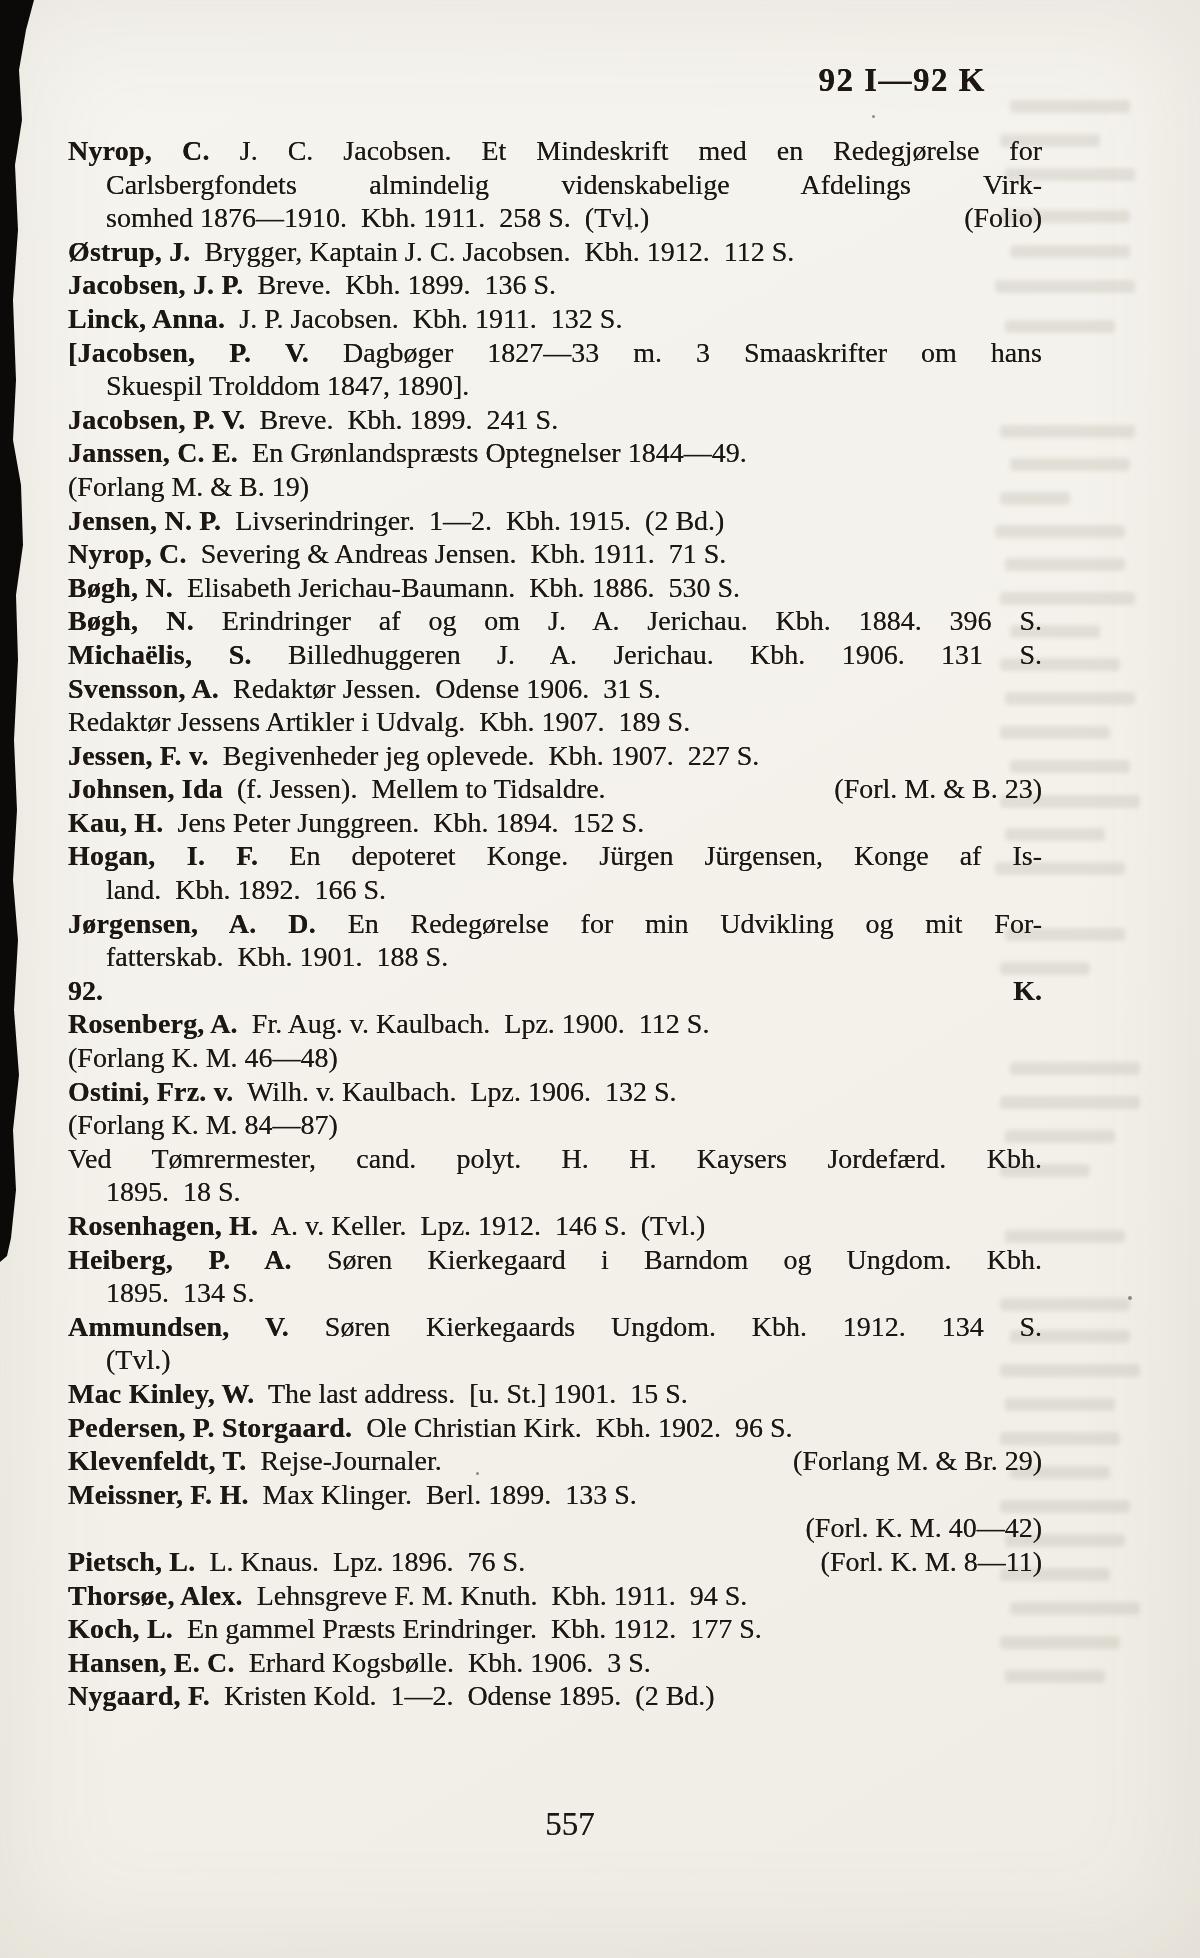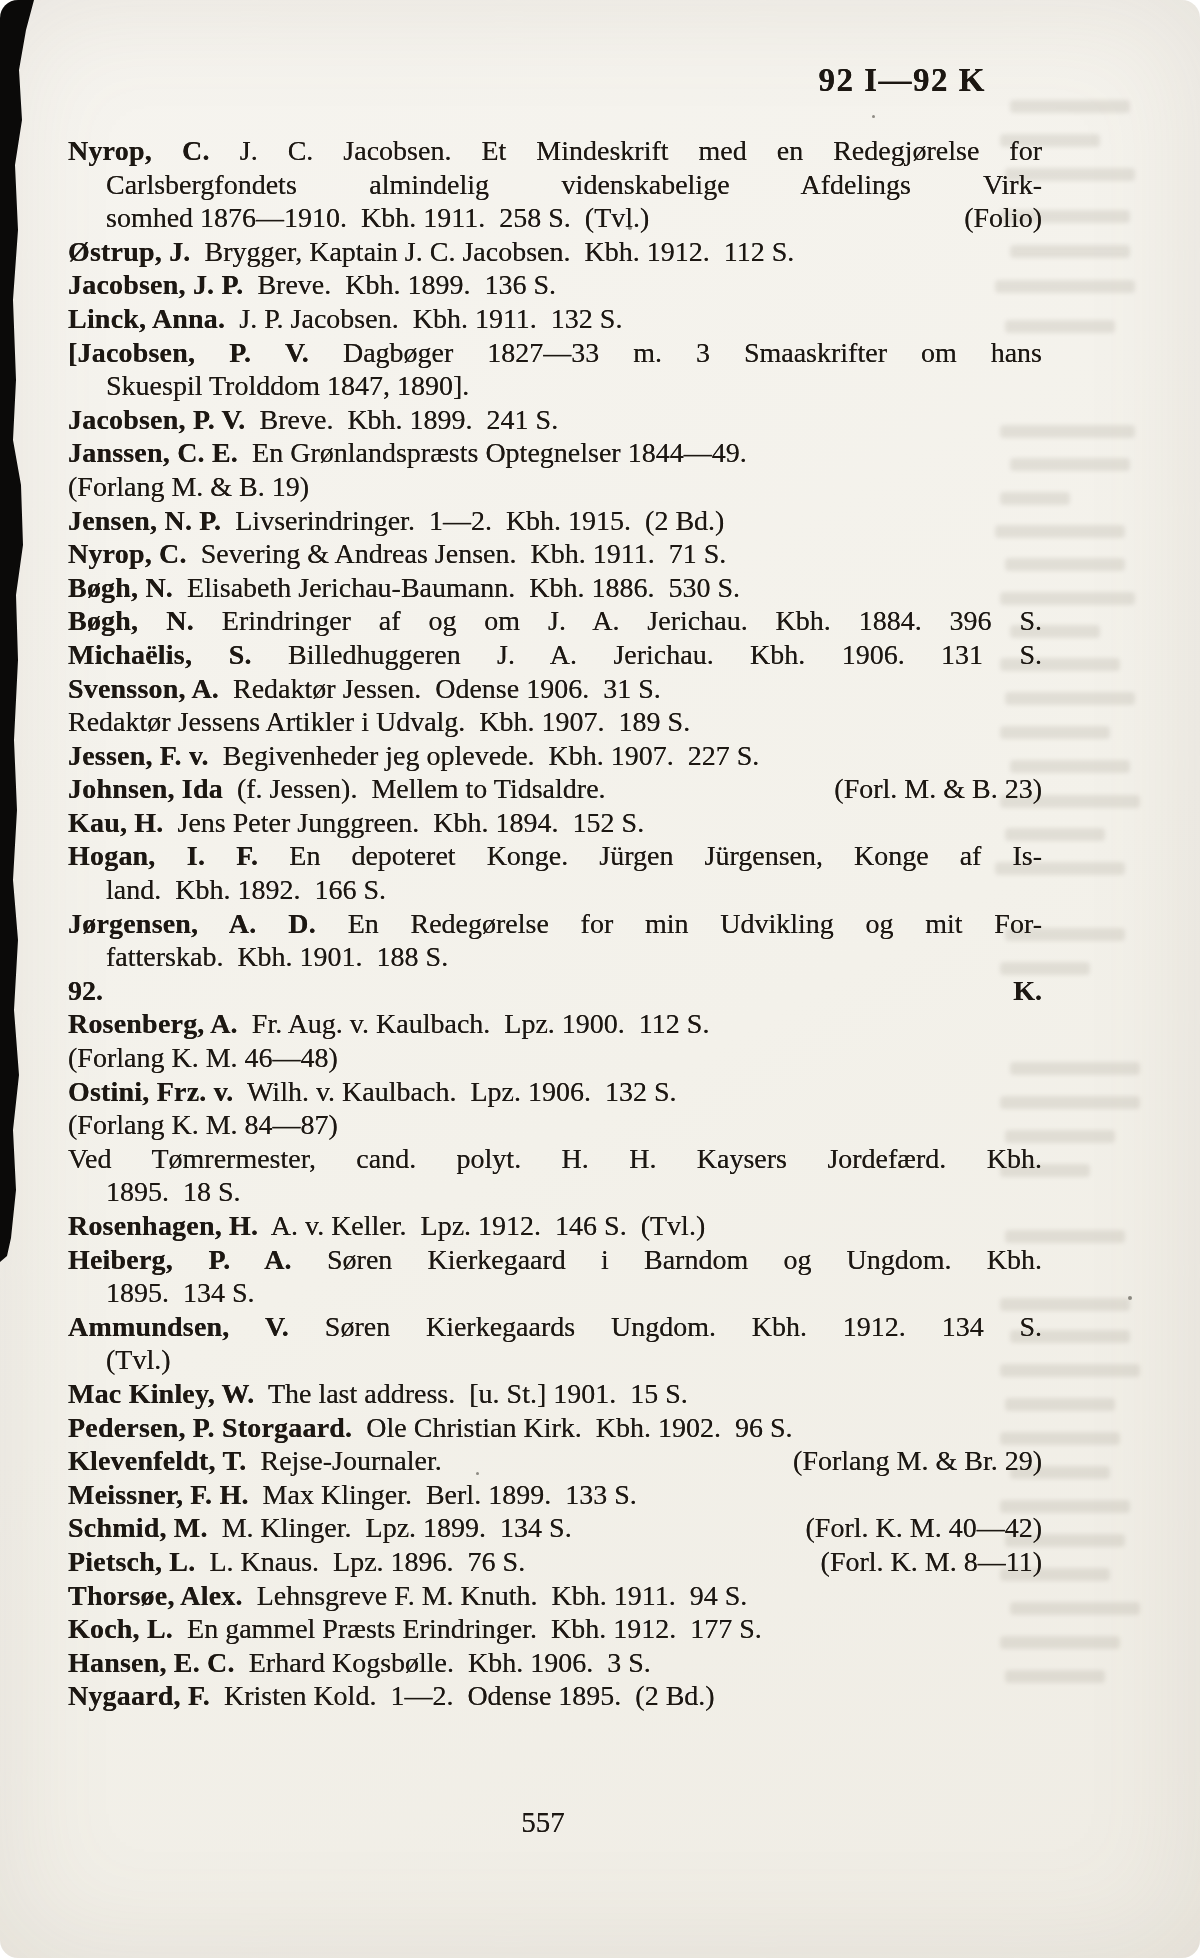--- a/index.html
+++ b/index.html
@@ -7,21 +7,20 @@
     width: 1200px; height: 1958px;
     font-family: "Liberation Serif", "DejaVu Serif", serif;
   }
   .page {
     position: relative;
     width: 1200px; height: 1958px;
     overflow: hidden;
     background: linear-gradient(150deg, #f6f4ef 0%, #f3f1ea 55%, #efece4 100%);
     box-shadow: inset 0 0 120px rgba(120,110,90,0.12);
     color: #1c1712;
-    border-radius: 18px;
   }
   
   .edge-strip {
     position: absolute; left: 0; top: 0;
     width: 36px; height: 1262px;
     background: #0b0a09;
     clip-path: polygon(0 0, 34px 0, 26px 30px, 19px 70px, 22px 120px, 15px 165px,
       18px 230px, 13px 300px, 16px 380px, 13px 440px, 21px 485px, 23px 545px,
       16px 595px, 18px 660px, 14px 740px, 17px 810px, 13px 880px, 18px 940px,
       14px 1010px, 19px 1075px, 13px 1130px, 16px 1190px, 11px 1238px, 7px 1256px, 0 1262px);
@@ -48,22 +47,22 @@
   .line.indent { padding-left: 38px; }
   .line b { font-weight: 700; letter-spacing: 0.2px; }
   .line.justify { white-space: normal; text-align: justify; text-align-last: justify; }
   .line.flexline { display: flex; align-items: center; }
   .line.flexline .left { white-space: pre-wrap; }
   .line.flexline .rt { margin-left: auto; white-space: pre-wrap; }
   .line.rightonly { }
   .line.section { display: flex; font-weight: 700; justify-content: center; }
   .line.section .rt { margin-left: auto; }
   .page-number {
-    position: absolute; left: 56px; top: 1806px; width: 974px;
-    text-align: center; font-size: 29px;
+    position: absolute; left: 83px; top: 1806px; width: 974px;
+    text-align: center; font-size: 33px;
     text-shadow: 0 0 0.4px rgba(28,23,18,0.8);
   }
 </style>
 </head>
 <body>
 
 <div class="page">
   <div class="edge-strip"></div>
   <div class="bleed-layer" id="bleed-layer">
       <div class="bleed-mark" style="top: 100px; left: 1010px; width: 120px;"></div>
@@ -147,21 +146,21 @@
       <div class="line indent"><span class="left"><span>1895.  18 S.</span></span></div>
       <div class="line"><span class="left"><b>Rosenhagen, H.</b>  <span>A. v. Keller.  Lpz. 1912.  146 S.  (Tvl.)</span></span></div>
       <div class="line justify"><span class="left"><b>Heiberg, P. A.</b>  <span>Søren Kierkegaard i Barndom og Ungdom.  Kbh.</span></span></div>
       <div class="line indent"><span class="left"><span>1895.  134 S.</span></span></div>
       <div class="line justify"><span class="left"><b>Ammundsen, V.</b>  <span>Søren Kierkegaards Ungdom.  Kbh. 1912.  134 S.</span></span></div>
       <div class="line indent"><span class="left"><span>(Tvl.)</span></span></div>
       <div class="line"><span class="left"><b>Mac Kinley, W.</b>  <span>The last address.  [u. St.] 1901.  15 S.</span></span></div>
       <div class="line"><span class="left"><b>Pedersen, P. Storgaard.</b>  <span>Ole Christian Kirk.  Kbh. 1902.  96 S.</span></span></div>
       <div class="line flexline"><span class="left"><b>Klevenfeldt, T.</b>  <span>Rejse-Journaler.</span></span><span class="rt">(Forlang M. &amp; Br. 29)</span></div>
       <div class="line"><span class="left"><b>Meissner, F. H.</b>  <span>Max Klinger.  Berl. 1899.  133 S.</span></span></div>
-      <div class="line flexline"><span class="left"><b>Schmid, M.</b>  <span>M. Klinger.  Lpz. 1899.  134 S.</span></span><span class="rt">(Forl. K. M. 40—42)</span></div>
+      <div class="line flexline"><span class="rt">(Forl. K. M. 40—42)</span></div>
       <div class="line flexline"><span class="left"><b>Pietsch, L.</b>  <span>L. Knaus.  Lpz. 1896.  76 S.</span></span><span class="rt">(Forl. K. M. 8—11)</span></div>
       <div class="line"><span class="left"><b>Thorsøe, Alex.</b>  <span>Lehnsgreve F. M. Knuth.  Kbh. 1911.  94 S.</span></span></div>
       <div class="line"><span class="left"><b>Koch, L.</b>  <span>En gammel Præsts Erindringer.  Kbh. 1912.  177 S.</span></span></div>
       <div class="line"><span class="left"><b>Hansen, E. C.</b>  <span>Erhard Kogsbølle.  Kbh. 1906.  3 S.</span></span></div>
       <div class="line"><span class="left"><b>Nygaard, F.</b>  <span>Kristen Kold.  1—2.  Odense 1895.  (2 Bd.)</span></span></div>
     </div>
   <div class="page-number">557</div>
 </div>
 
 </body></html>

